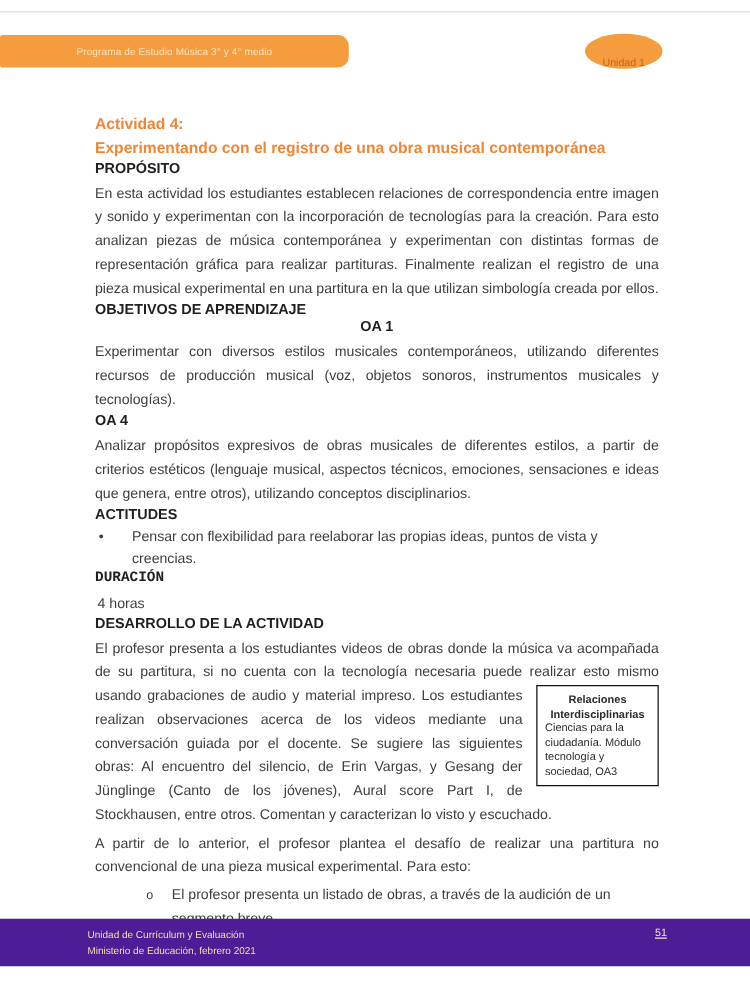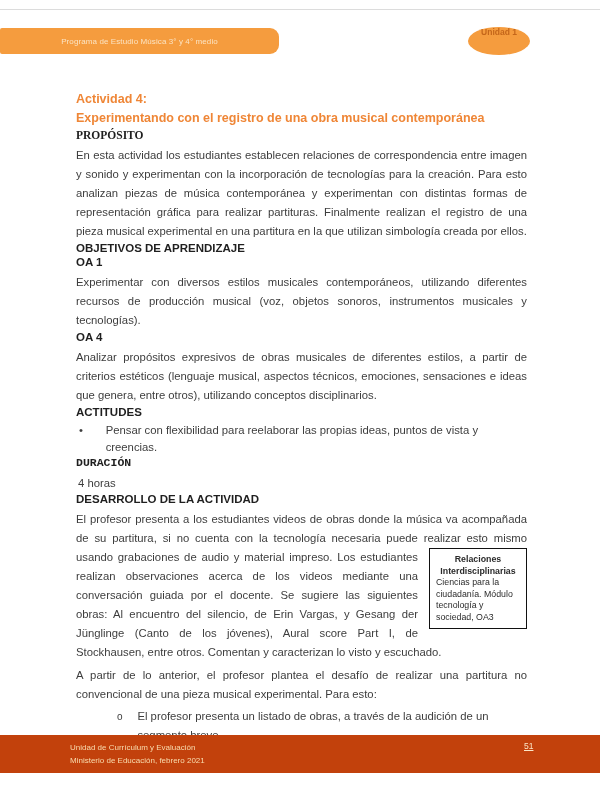--- a/index.html
+++ b/index.html
@@ -13,35 +13,35 @@
   
   .program-badge {
     position:absolute; top:28px; left:0; width:279px; height:26px;
     background:#F59C3E; border-radius:2px 9px 9px 2px;
     display:flex; align-items:center; justify-content:center;
     color:#FBE3C2; font-size:8px; letter-spacing:.1px;
   }
   .unit-badge {
     position:absolute; top:27px; left:468px; width:62px; height:28px;
     background:#F59C3E; border-radius:50%;
-    display:flex; align-items:flex-start; justify-content:center;
-    color:#C4661A; font-size:8.5px; font-weight:bold;
+    display:flex; align-items:flex-end; justify-content:center;
+    color:#C4661A; font-size:8.5px; font-weight:normal;
   }
 
   
   .content { position:absolute; top:62px; left:76px; width:451px;margin-top:28px; }
 
   .activity-title { color:#EF8636; font-weight:bold; font-size:12.5px; line-height:19px; }
 
   h3.sec {
     margin:0; color:#1f1f1f; font-size:11.5px; font-weight:bold; line-height:14px;
   }
-  .mt-prop { margin-top:30px;font-family:Liberation Serif, serif; }
+  .mt-prop { margin-top:30px; }
   .mt-obj  { margin-top:4px; }
-  .mt-oa1  { margin-top:7px; }
+  .mt-oa1  { margin-top:7px;text-align:center; }
   .mt-oa4  { margin-top:4px; }
   .mt-act  { margin-top:3px; }
   .mt-dur  { margin-top:9px;font-family:Liberation Mono, monospace; }
   .mt-des  { margin-top:13px; }
 
   p.body {
     margin:4px 0 0 0; font-size:11.3px; line-height:19px;
     text-align:justify; color:#3d3d3d;
   }
   .duracion-value { margin:5px 0 0 2px; font-size:11.3px; line-height:17px; }
@@ -61,21 +61,21 @@
     float:right; clear:right; display:block; width:84px;
     border:1.5px solid #111; padding:5px 6px; margin:0 0 4px 11px;
     font-size:8.8px; line-height:11.5px; text-align:left; color:#2b2b2b;
   }
   .sidebox .bt { display:block; font-weight:bold;text-align:center; }
   .sidebox .bb { display:block; }
 
   
   .footer {
     position:absolute; top:735px; left:0; width:600px; height:38px;
-    background:#c2410c;
+    background:#4c1d95;
   }
   .footer-org { position:absolute; top:6px; left:70px; color:#F9DCAE; font-size:8px; line-height:13px; }
   .page-number { position:absolute; top:6px; left:524px; color:#FBE6C8; font-size:8.5px;text-decoration:underline; }
 </style>
 </head>
 <body>
 
 <div class="page">
   <div class="topline"></div>
 

